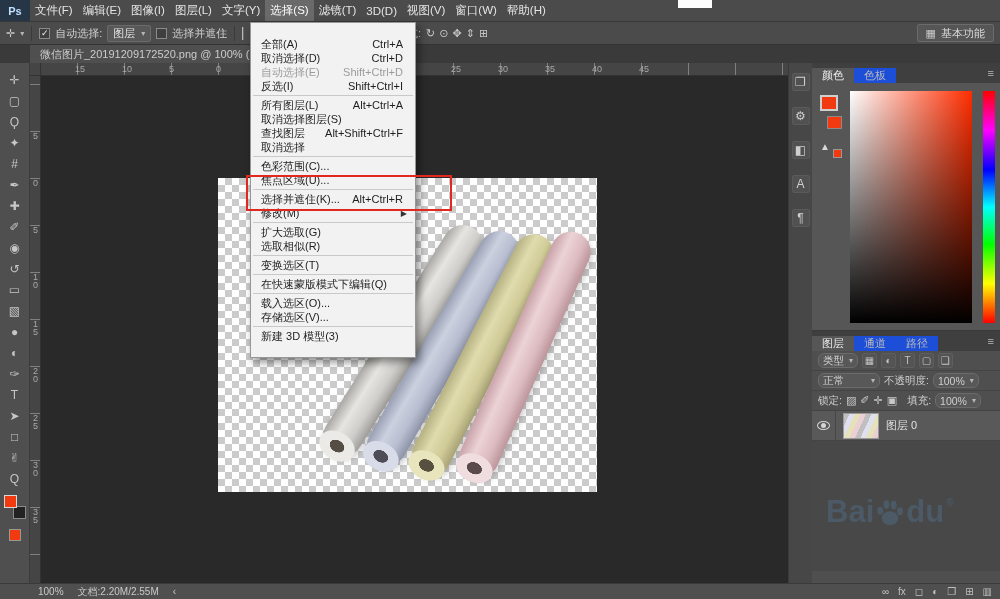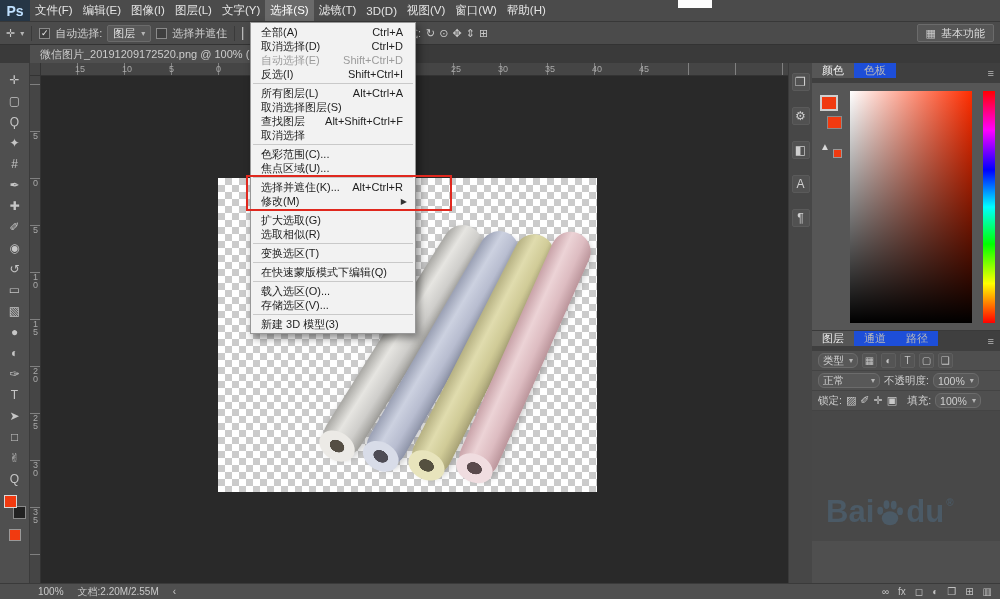--- a/index.html
+++ b/index.html
@@ -4,21 +4,21 @@
 <style>
   *{margin:0;padding:0;box-sizing:border-box}
   html,body{width:1000px;height:599px}
   body{position:relative;overflow:hidden;background:#4a4a4a;
        font-family:"Liberation Sans","DejaVu Sans",sans-serif;font-size:12px;color:#d8d8d8}
 
   
   .menubar{position:absolute;left:0;top:0;width:1000px;height:22px;background:#4b4b4b;
            border-bottom:1px solid #383838;display:flex;align-items:stretch;z-index:40}
   .ps-logo{width:30px;display:flex;align-items:center;justify-content:center;
-           background:#263646;color:#bfe0ff;font-weight:bold;font-size:14px}
+           background:#263646;color:#bfe0ff;font-weight:bold;font-size:11px}
   .menu-items{display:flex}
   .menu-item{padding:0 5px;display:flex;align-items:center;color:#e4e4e4;font-size:11.5px;cursor:default}
   .menu-item.active{background:#6a6a6a;color:#fff}
 
   
   .optionsbar{position:absolute;left:0;top:22px;width:1000px;height:23px;background:#4b4b4b;
               border-bottom:1px solid #333;display:flex;align-items:center;gap:5px;padding:0 6px;z-index:35}
   .ob-sep{width:1px;height:15px;background:#3a3a3a;margin:0 2px}
   .ob-icon{color:#c8c8c8;font-size:11px;line-height:1}
   .caret{font-size:8px;color:#b5b5b5}
@@ -90,21 +90,21 @@
 
   
   .dock{position:absolute;left:788px;top:63px;width:24px;height:520px;background:#474747;
         border-left:1px solid #3a3a3a;display:flex;flex-direction:column;align-items:center;
         padding-top:10px;gap:16px;z-index:10}
   .d-icon{width:18px;height:18px;display:flex;align-items:center;justify-content:center;
           color:#cfcfcf;font-size:12px;border:1px solid #5a5a5a;border-radius:2px;background:#515151}
 
   
   .panels{position:absolute;left:812px;top:63px;width:188px;height:520px;background:#4f4f4f;z-index:10}
-  .panel-tabs{display:flex;align-items:flex-start;background:#3f3f3f;height:20px}
+  .panel-tabs{display:flex;align-items:flex-end;background:#3f3f3f;height:20px}
   .ptab{padding:0 10px;display:flex;align-items:center;font-size:11px;color:#b8b8b8;background:#1d4ed8}
   .ptab.active{background:#565656;color:#ebebeb}
   .panel-menu{margin-left:auto;align-self:center;padding-right:6px;color:#b8b8b8;font-size:11px}
 
   .color-body{position:relative;height:248px;background:#565656;border-bottom:1px solid #3a3a3a}
   .fg-swatch{position:absolute;left:8px;top:12px;width:18px;height:16px;background:#f13a10;border:2px solid #cfcfcf}
   .bg-swatch{position:absolute;left:15px;top:33px;width:15px;height:13px;background:#f13a10;border:1px solid #8a8a8a}
   .warn-icon{position:absolute;left:8px;top:58px;color:#d8d8d8;font-size:10px}
   .warn-swatch{position:absolute;left:21px;top:66px;width:9px;height:9px;background:#f13a10;border:1px solid #999}
   .sb-square{position:absolute;left:38px;top:8px;width:122px;height:232px;
@@ -134,21 +134,21 @@
   .statusbar{position:absolute;left:0;top:583px;width:812px;height:16px;background:#4f4f4f;
              border-top:1px solid #3a3a3a;display:flex;align-items:center;gap:14px;
              padding-left:38px;font-size:10px;color:#c9c9c9;z-index:25}
   .panel-footer{position:absolute;left:812px;top:583px;width:188px;height:16px;background:#4f4f4f;
                 border-top:1px solid #3a3a3a;display:flex;align-items:center;justify-content:flex-end;
                 gap:9px;padding:0 8px;z-index:25}
   .pf-icon{color:#c0c0c0;font-size:10px;line-height:1}
 
   
   .ctx-menu{position:absolute;left:250px;top:22px;width:166px;background:#f2f2f2;
-            border:1px solid #979797;box-shadow:3px 4px 8px rgba(0,0,0,.45);padding:2px 0;z-index:50}
+            border:1px solid #979797;box-shadow:3px 4px 8px rgba(0,0,0,.45);padding:14px 0;z-index:50}
   .mi{display:flex;align-items:center;height:14px;padding:0 8px 0 10px;font-size:11px;color:#1e1e1e}
   .mi-label{white-space:nowrap}
   .mi-shortcut{margin-left:auto;white-space:nowrap}
   .mi-arrow{font-size:8px;margin-left:4px;color:#333}
   .mi.disabled,.mi.disabled .mi-shortcut{color:#9c9c9c}
   .mi.separator{height:1px;background:#c9c9c9;margin:2px 2px;padding:0;overflow:hidden}
 
   
   .annotation-box{position:absolute;left:246px;top:175px;width:206px;height:36px;
                   border:2px solid #e0281e;z-index:55;background:transparent}
@@ -496,20 +496,27 @@
           <span class="ob-icon">✛</span>
           <span class="ob-icon">▣</span>
         </span>
       <span style="margin-left:6px">填充:</span>
       <span class="mini-select">
         <span>100%</span>
         <span class="caret">▾</span>
       </span>
     </div>
 
+    <div class="layer-item">
+      <span class="eye-box">
+        <span class="eye"></span>
+      </span>
+      <span class="thumb"></span>
+      <span class="layer-name">图层 0</span>
+    </div>
     <div class="layers-empty"></div>
   </div>
 </div>
 
 <div class="statusbar">
   <span>100%</span>
   <span>文档:2.20M/2.55M</span>
   <span>‹</span>
 </div>
 <div class="panel-footer">

